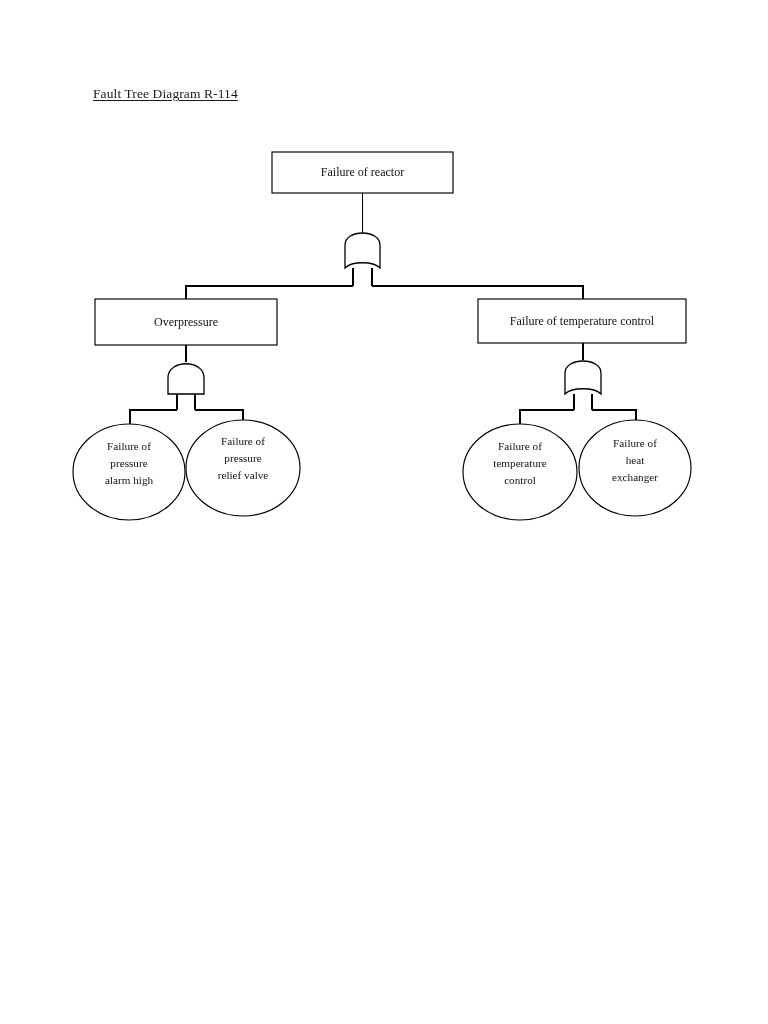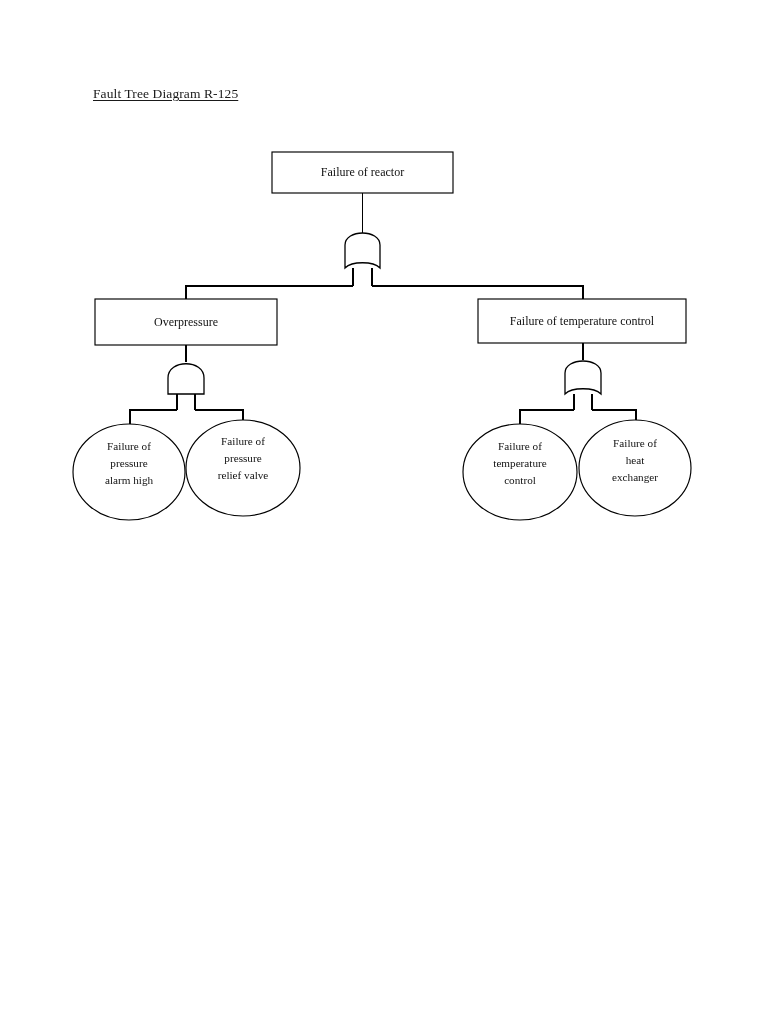--- a/index.html
+++ b/index.html
@@ -73,21 +73,21 @@
     stroke-width: 1.1;
     fill: none;
     shape-rendering: crispEdges;
   }
 </style>
 </head>
 <body>
 
 <div id="page">
 
-  <div class="doc-title">Fault Tree Diagram R-125</div>
+  <div class="doc-title">Fault Tree Diagram R-114</div>
 
   <svg id="diagram" viewBox="0 0 768 1024" xmlns="http://www.w3.org/2000/svg">
 
     <g>
 
       <path class="conn" d="M 362.5 193 L 362.5 233"></path>
 
       <path class="conn" d="M 353 268 L 353 286"></path>
       <path class="conn" d="M 372 268 L 372 286"></path>
 

